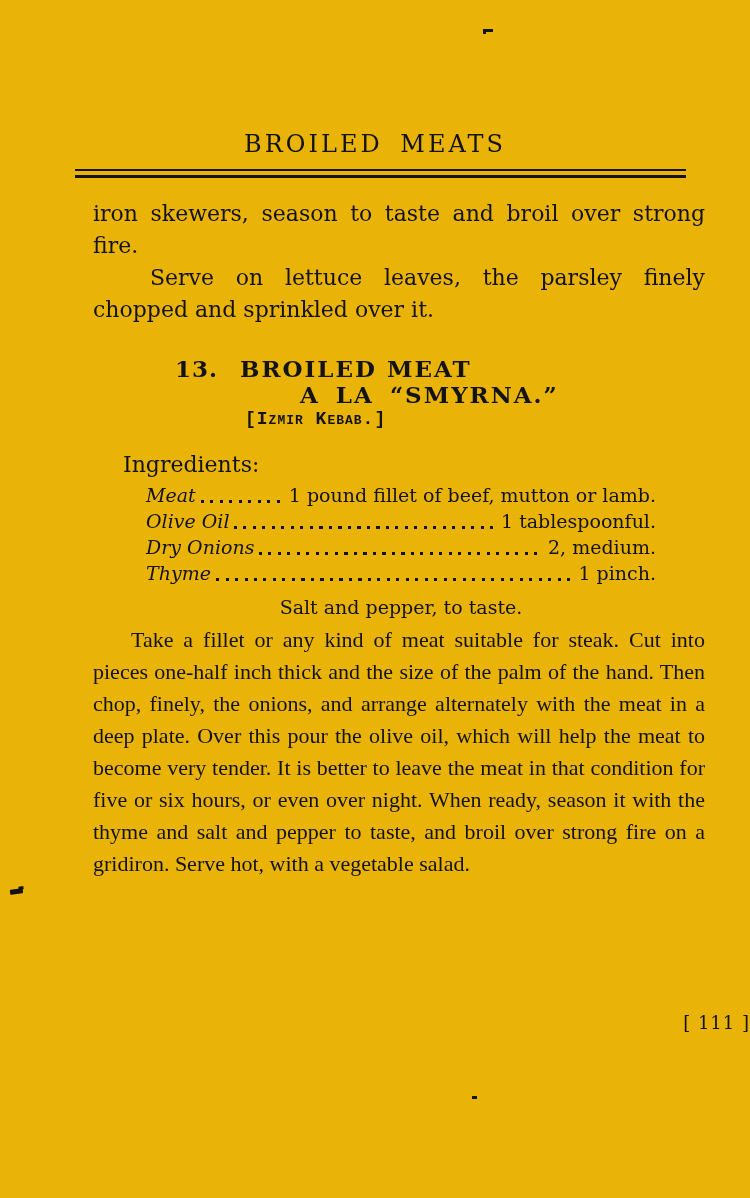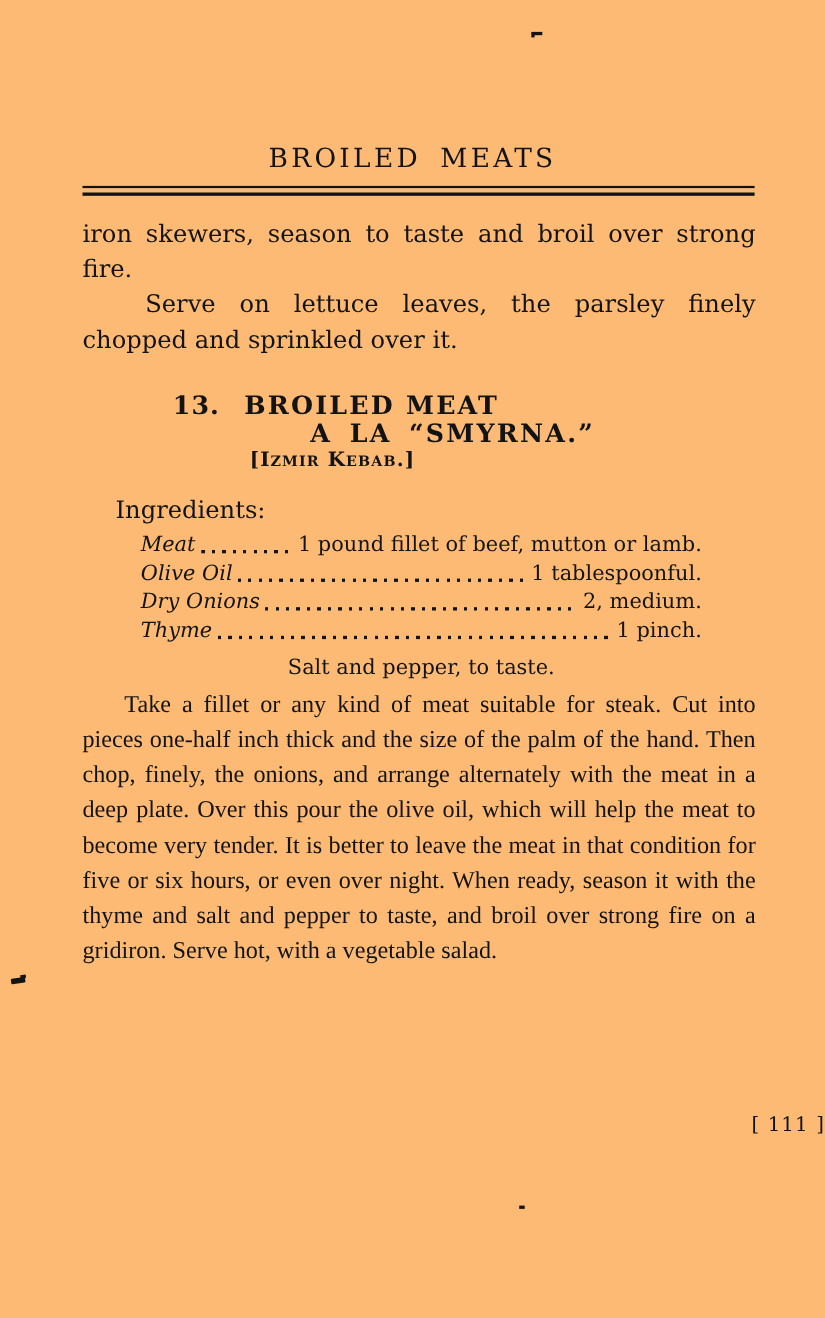--- a/index.html
+++ b/index.html
@@ -1,21 +1,21 @@
 <!DOCTYPE html>
 <html><head>
 <meta charset="utf-8">
 <style>
   * { margin: 0; padding: 0; box-sizing: border-box; }
   html, body { background: #ffffff; }
   .page {
     position: relative;
     width: 750px;
     height: 1198px;
-    background: #fdba74;
+    background: #eab308;
     color: #131313;
     font-family: "DejaVu Serif", "Liberation Serif", serif;
     overflow: hidden;
   }
 
   
   .running-head {
     position: absolute;
     top: 130px; left: 0; right: 0;
     text-align: center;
@@ -23,21 +23,21 @@
     letter-spacing: 3px;
     word-spacing: 7px;
   }
   .rule { position: absolute; left: 75px; width: 611px; background: #131313; }
   .rule-top { top: 169px; height: 2px; }
   .rule-bottom { top: 175px; height: 2.5px; }
 
   
   .content {
     position: absolute;
-    top: 198px; left: 75px;
+    top: 198px; left: 93px;
     width: 612px;
   }
   .body-text {
     font-size: 22px;
     line-height: 32px;
     text-align: justify;
   }
   .indent-lg { text-indent: 57px; }
   .indent-md { text-indent: 38px; }
 
@@ -57,20 +57,21 @@
     letter-spacing: 2px;
     word-spacing: 6px;
   }
   .subtitle {
     padding-left: 152px;
     font-size: 18px;
     line-height: 22px;
     font-weight: bold;
     font-variant: small-caps;
     letter-spacing: 1px;
+    font-family: Liberation Mono, monospace;
   }
 
   .section-label {
     margin-top: 20px;
     padding-left: 30px;
     font-size: 22px;
     line-height: 30px;
   }
   .section-label.method { margin-top: 6px; }
 

